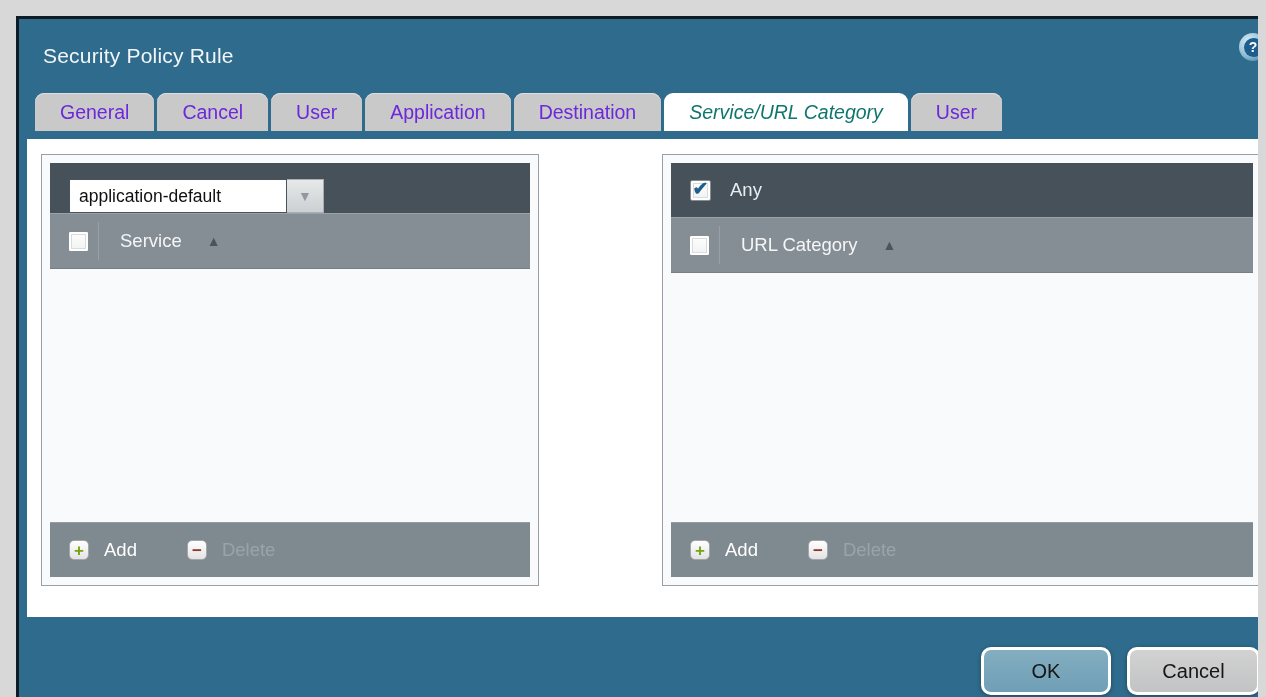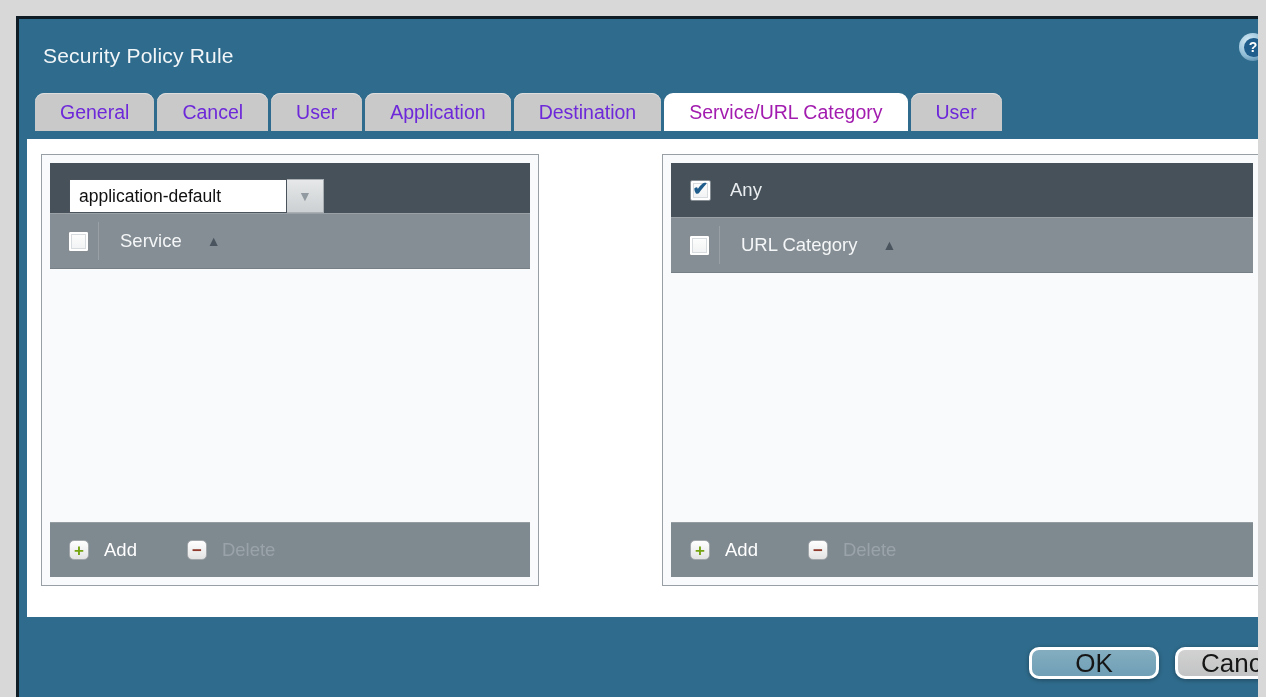--- a/index.html
+++ b/index.html
@@ -44,22 +44,23 @@
     border-radius: 9px 9px 0 0;
     margin-right: 3px;
     padding: 0 25px;
     display: flex; align-items: center;
     font-size: 19.5px; color: #6d28d9;
     box-shadow: inset 0 1px 0 #dedede;
     cursor: pointer; white-space: nowrap;
   }
   .tab.active {
     background: #ffffff;
-    color: #a21caf;
+    color: #0f766e;
     box-shadow: none;
+    font-style: italic;
   }
 
   
   .content {
     position: absolute; left: 8px; top: 120px;
     width: 1250px; height: 478px;
     background: #ffffff; z-index: 1;
   }
 
   .panel {
@@ -142,28 +143,27 @@
     display: flex; align-items: center; justify-content: center;
     font-weight: bold; font-size: 17px; line-height: 1;
   }
   .action.add    { color: #ffffff; }
   .action.add    .btn-icon { color: #76a312; }
   .action.delete { color: #9aa3a9; }
   .action.delete .btn-icon { color: #8f3a2c; }
 
   
   .dlg-btn {
-    position: absolute; top: 628px; height: 32px;
+    position: absolute; top: 628px; height: 48px;
     border: 3px solid #ffffff; border-radius: 10px;
     font-family: "Liberation Sans", sans-serif;
-    font-size: 26px; color: #161616;
+    font-size: 20px; color: #161616;
     display: flex; align-items: center; justify-content: center;
     box-shadow: 0 1px 4px rgba(0,0,0,.35);
     cursor: pointer;
-    margin-left: 48px;
   }
   .dlg-btn.ok     { left: 962px;  width: 130px; background: linear-gradient(#84adc0, #6f9fb6); }
   .dlg-btn.cancel { left: 1108px; width: 133px; background: linear-gradient(#d2d2d2, #c2c3c4); }
 </style>
 </head>
 <body>
 
 <div class="window">
 
   <div class="title">Security Policy Rule</div>

